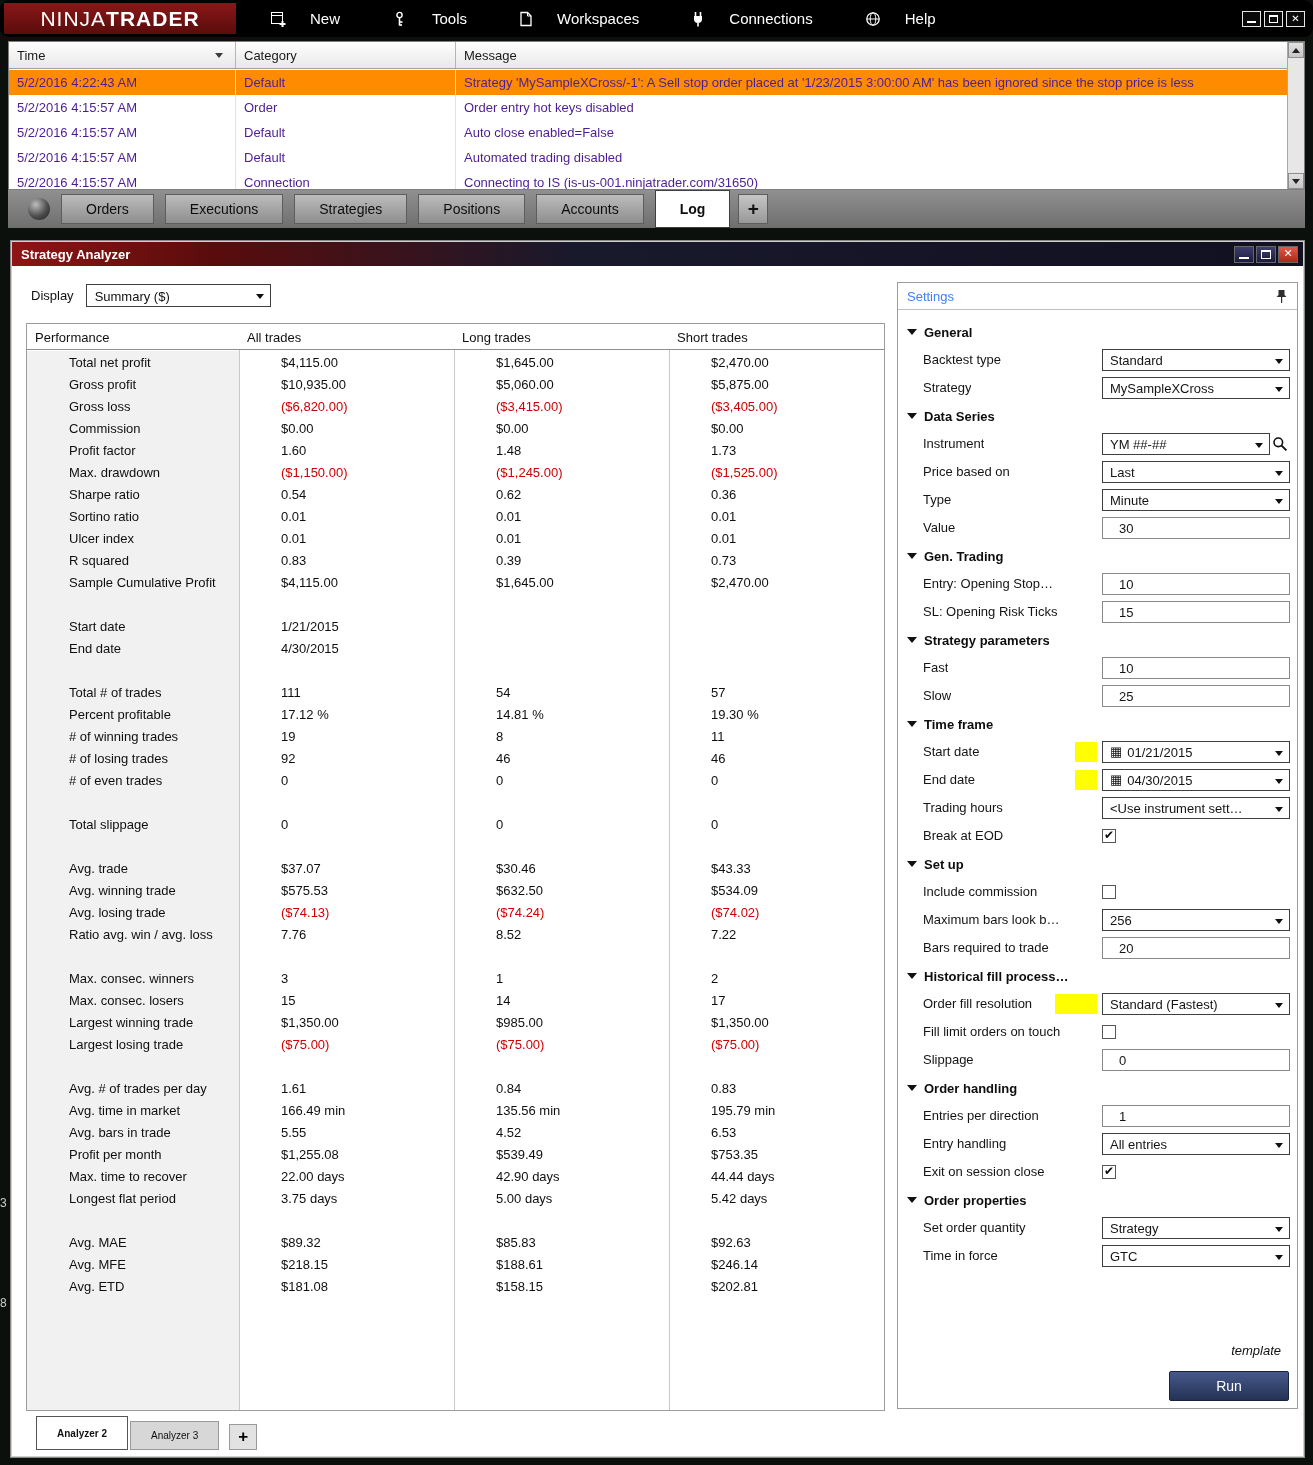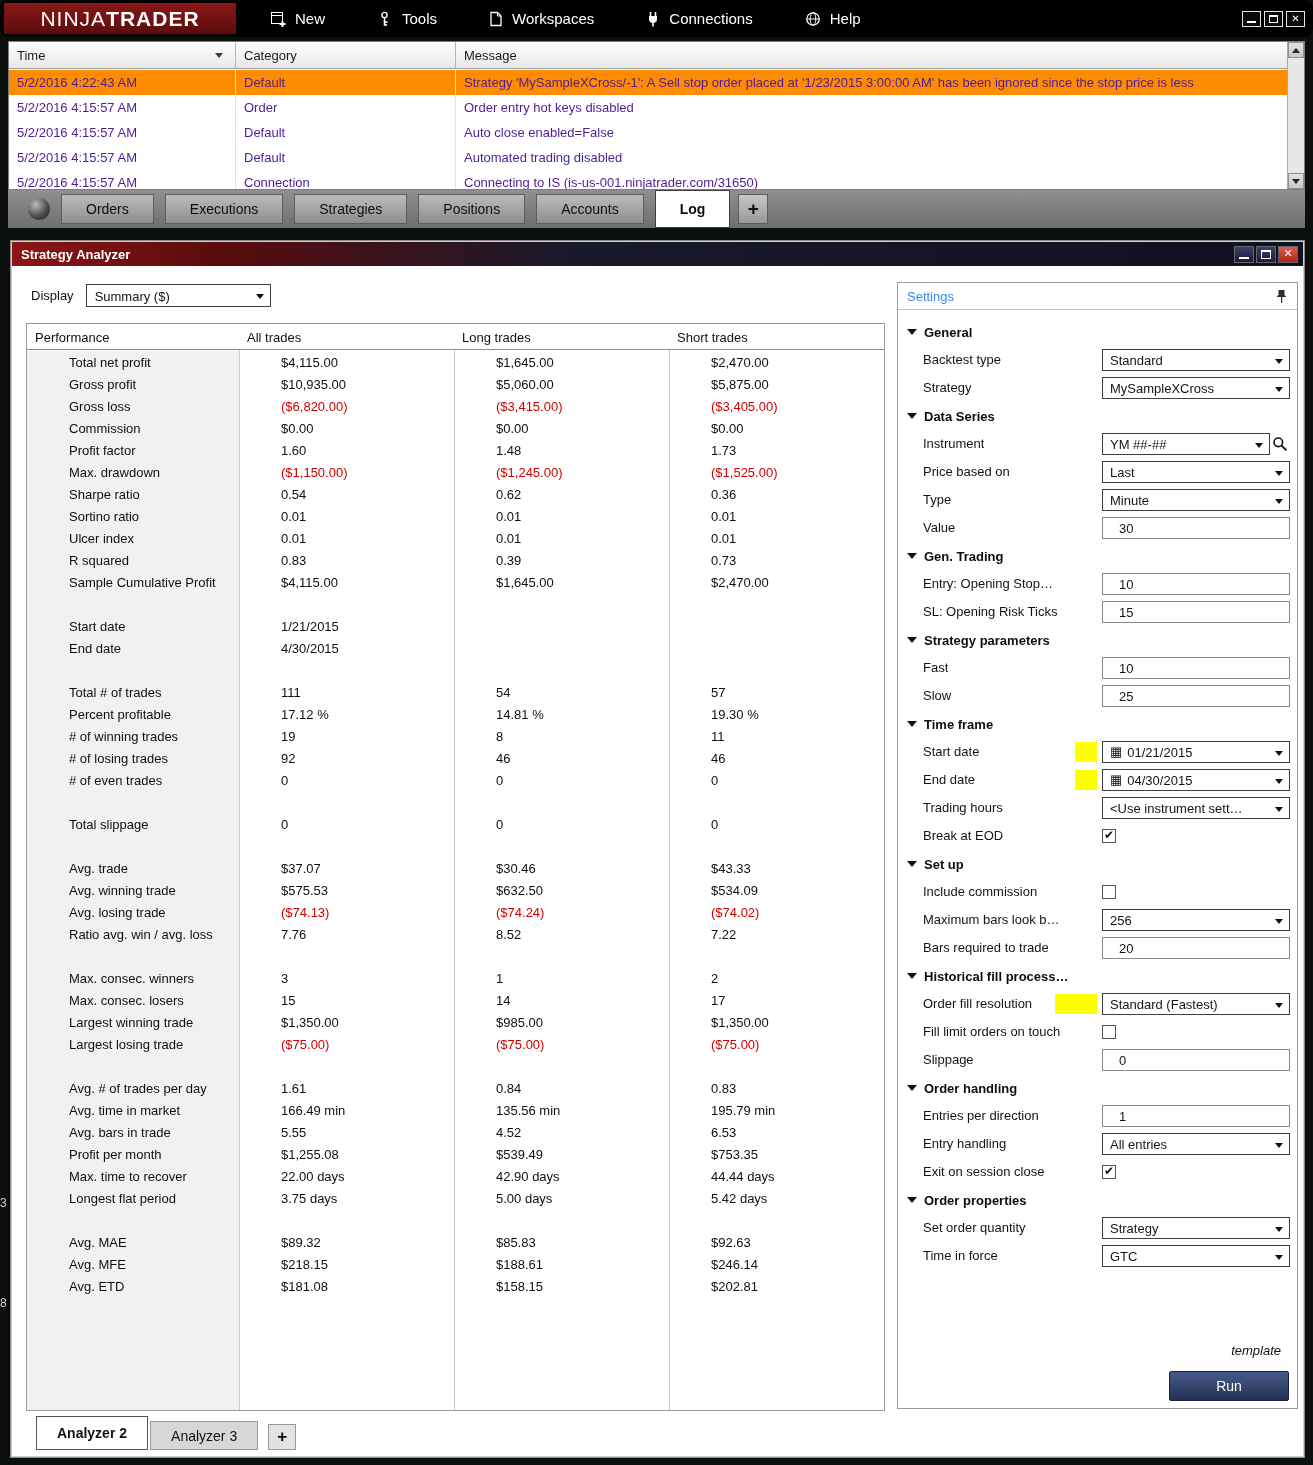--- a/index.html
+++ b/index.html
@@ -4,21 +4,21 @@
 <style>
   * { margin:0; padding:0; box-sizing:border-box; }
   html,body { width:1313px; height:1465px; background:#0c100c; font-family:"Liberation Sans",sans-serif; overflow:hidden; }
   .screen { position:absolute; left:0; top:0; width:1313px; height:1465px; }
 
   
   .menubar { position:absolute; left:0; top:0; width:1313px; height:37px; background:#000; display:flex; align-items:center;border-radius:9px; }
   .logo { width:232px; height:31px; margin-left:4px; background:linear-gradient(#8a1717,#5a0c0c); color:#fff; font-size:21px; letter-spacing:1px; display:flex; align-items:center; justify-content:center; }
   .logo .l2 { font-weight:700; }
   .menu-items { display:flex; align-items:center; margin-left:34px; gap:52px; color:#fff; font-size:15px; }
-  .menu-item { display:flex; align-items:center; gap:9px; cursor:default; }
+  .menu-item { display:flex; align-items:center; gap:24px; cursor:default; }
   .mi svg { display:block; }
   .win-controls { margin-left:auto; margin-right:8px; display:flex; gap:3px; }
   .wbtn { width:19px; height:16px; border:1px solid #e6e6e6; background:#0a0a0a; position:relative; }
   .wbtn.min::after { content:""; position:absolute; left:4px; right:4px; bottom:3px; border-bottom:2px solid #fff; }
   .wbtn.max::after { content:""; position:absolute; left:4px; right:4px; top:3px; bottom:3px; border:1px solid #fff; border-top-width:2px; }
   .wbtn.close::after { content:"✕"; font-family:"DejaVu Sans",sans-serif; color:#fff; font-size:10px; position:absolute; left:0; right:0; top:1px; text-align:center; }
 
   
   .log-panel { position:absolute; left:8px; top:41px; width:1297px; height:149px; background:#fff; border:1px solid #7d7d7d; overflow:hidden; }
   .log-header { position:absolute; left:0; top:0; right:17px; height:27px; background:linear-gradient(#fefefe,#e8e8e8); border-bottom:1px solid #a0a0a0; display:flex; font-size:13px; color:#1a1a1a; }
@@ -72,21 +72,21 @@
   .ph { padding:6px 0 0 8px; white-space:nowrap; }
   .ph0 { width:212px; } .ph1,.ph2 { width:215px; } .ph3 { flex:1; }
   .perf-rows { position:absolute; left:0; top:27px; right:0; bottom:0;padding-left:34px; }
   .trow { display:flex; height:22px; font-size:13px; color:#0f0f0f; }
   .tc { padding:4px 0 0 8px; white-space:nowrap; overflow:hidden; }
   .tc0 { width:212px; } .tc1,.tc2 { width:215px; } .tc3 { flex:1; }
   .neg { color:#CC0000; }
 
   
   .bottom-tabs { position:absolute; left:24px; bottom:6px; display:flex; align-items:flex-end; }
-  .btab { height:29px; padding:0 20px; border:1px solid #9a9a9a; background:#d7d7d7; display:flex; align-items:center; font-size:14px; color:#111; margin-right:2px; }
+  .btab { height:29px; padding:0 20px; border:1px solid #9a9a9a; background:#d7d7d7; display:flex; align-items:center; font-size:10px; color:#111; margin-right:2px; }
   .btab.active { background:#fff; font-weight:700; height:34px; border-color:#555; }
   .btab-add { width:28px; height:26px; margin-left:8px; background:#e2e2e2; border:1px solid #9a9a9a; display:flex; align-items:center; justify-content:center; font-size:17px; font-weight:700; }
 
   
   .settings { position:absolute; left:885px; top:16px; width:401px; height:1127px; border:1px solid #9c9c9c; background:#fff; }
   .settings-header { height:27px; border-bottom:1px solid #c0c0c0; display:flex; align-items:center; font-size:13px; color:#3b82f6; padding-left:9px; }
   .pin { margin-left:auto; margin-right:9px; display:flex; }
   .settings-sections { position:absolute; left:0; top:35px; right:0; }
   .sec-header { height:28px; display:flex; align-items:center; font-weight:700; font-size:13px; color:#0d0d0d; padding-left:9px; gap:7px; }
   .tri { width:0; height:0; border-left:5px solid transparent; border-right:5px solid transparent; border-top:6px solid #111; flex:none; }

